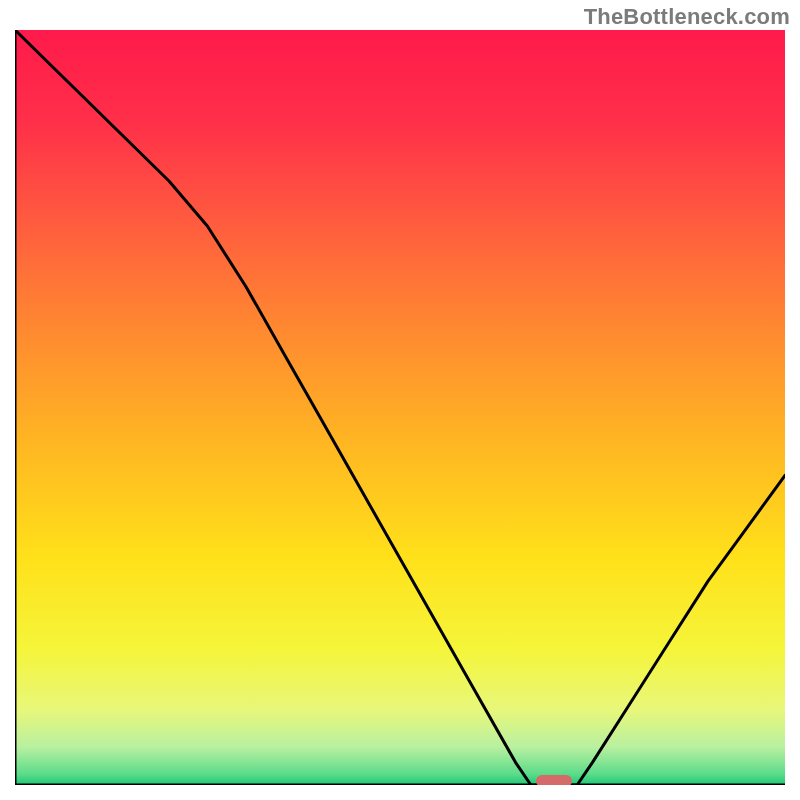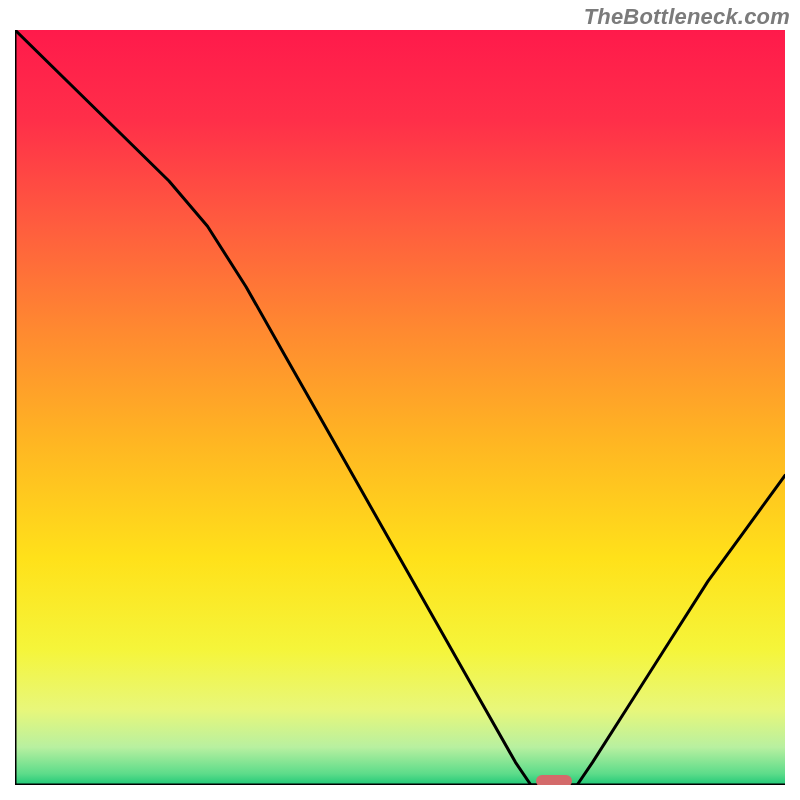--- a/index.html
+++ b/index.html
@@ -13,21 +13,20 @@
   .watermark {
     position: absolute;
     top: 4px;
     right: 10px;
     font-family: Arial, Helvetica, sans-serif;
     font-size: 22px;
     font-weight: 600;
     color: #7b7b7b;
     letter-spacing: 0.2px;
     z-index: 10;
-    font-style: italic;
   }
   .plot-area {
     position: absolute;
     left: 15px;
     top: 30px;
     width: 770px;
     height: 755px;
   }
   svg { display: block; }
 </style>

